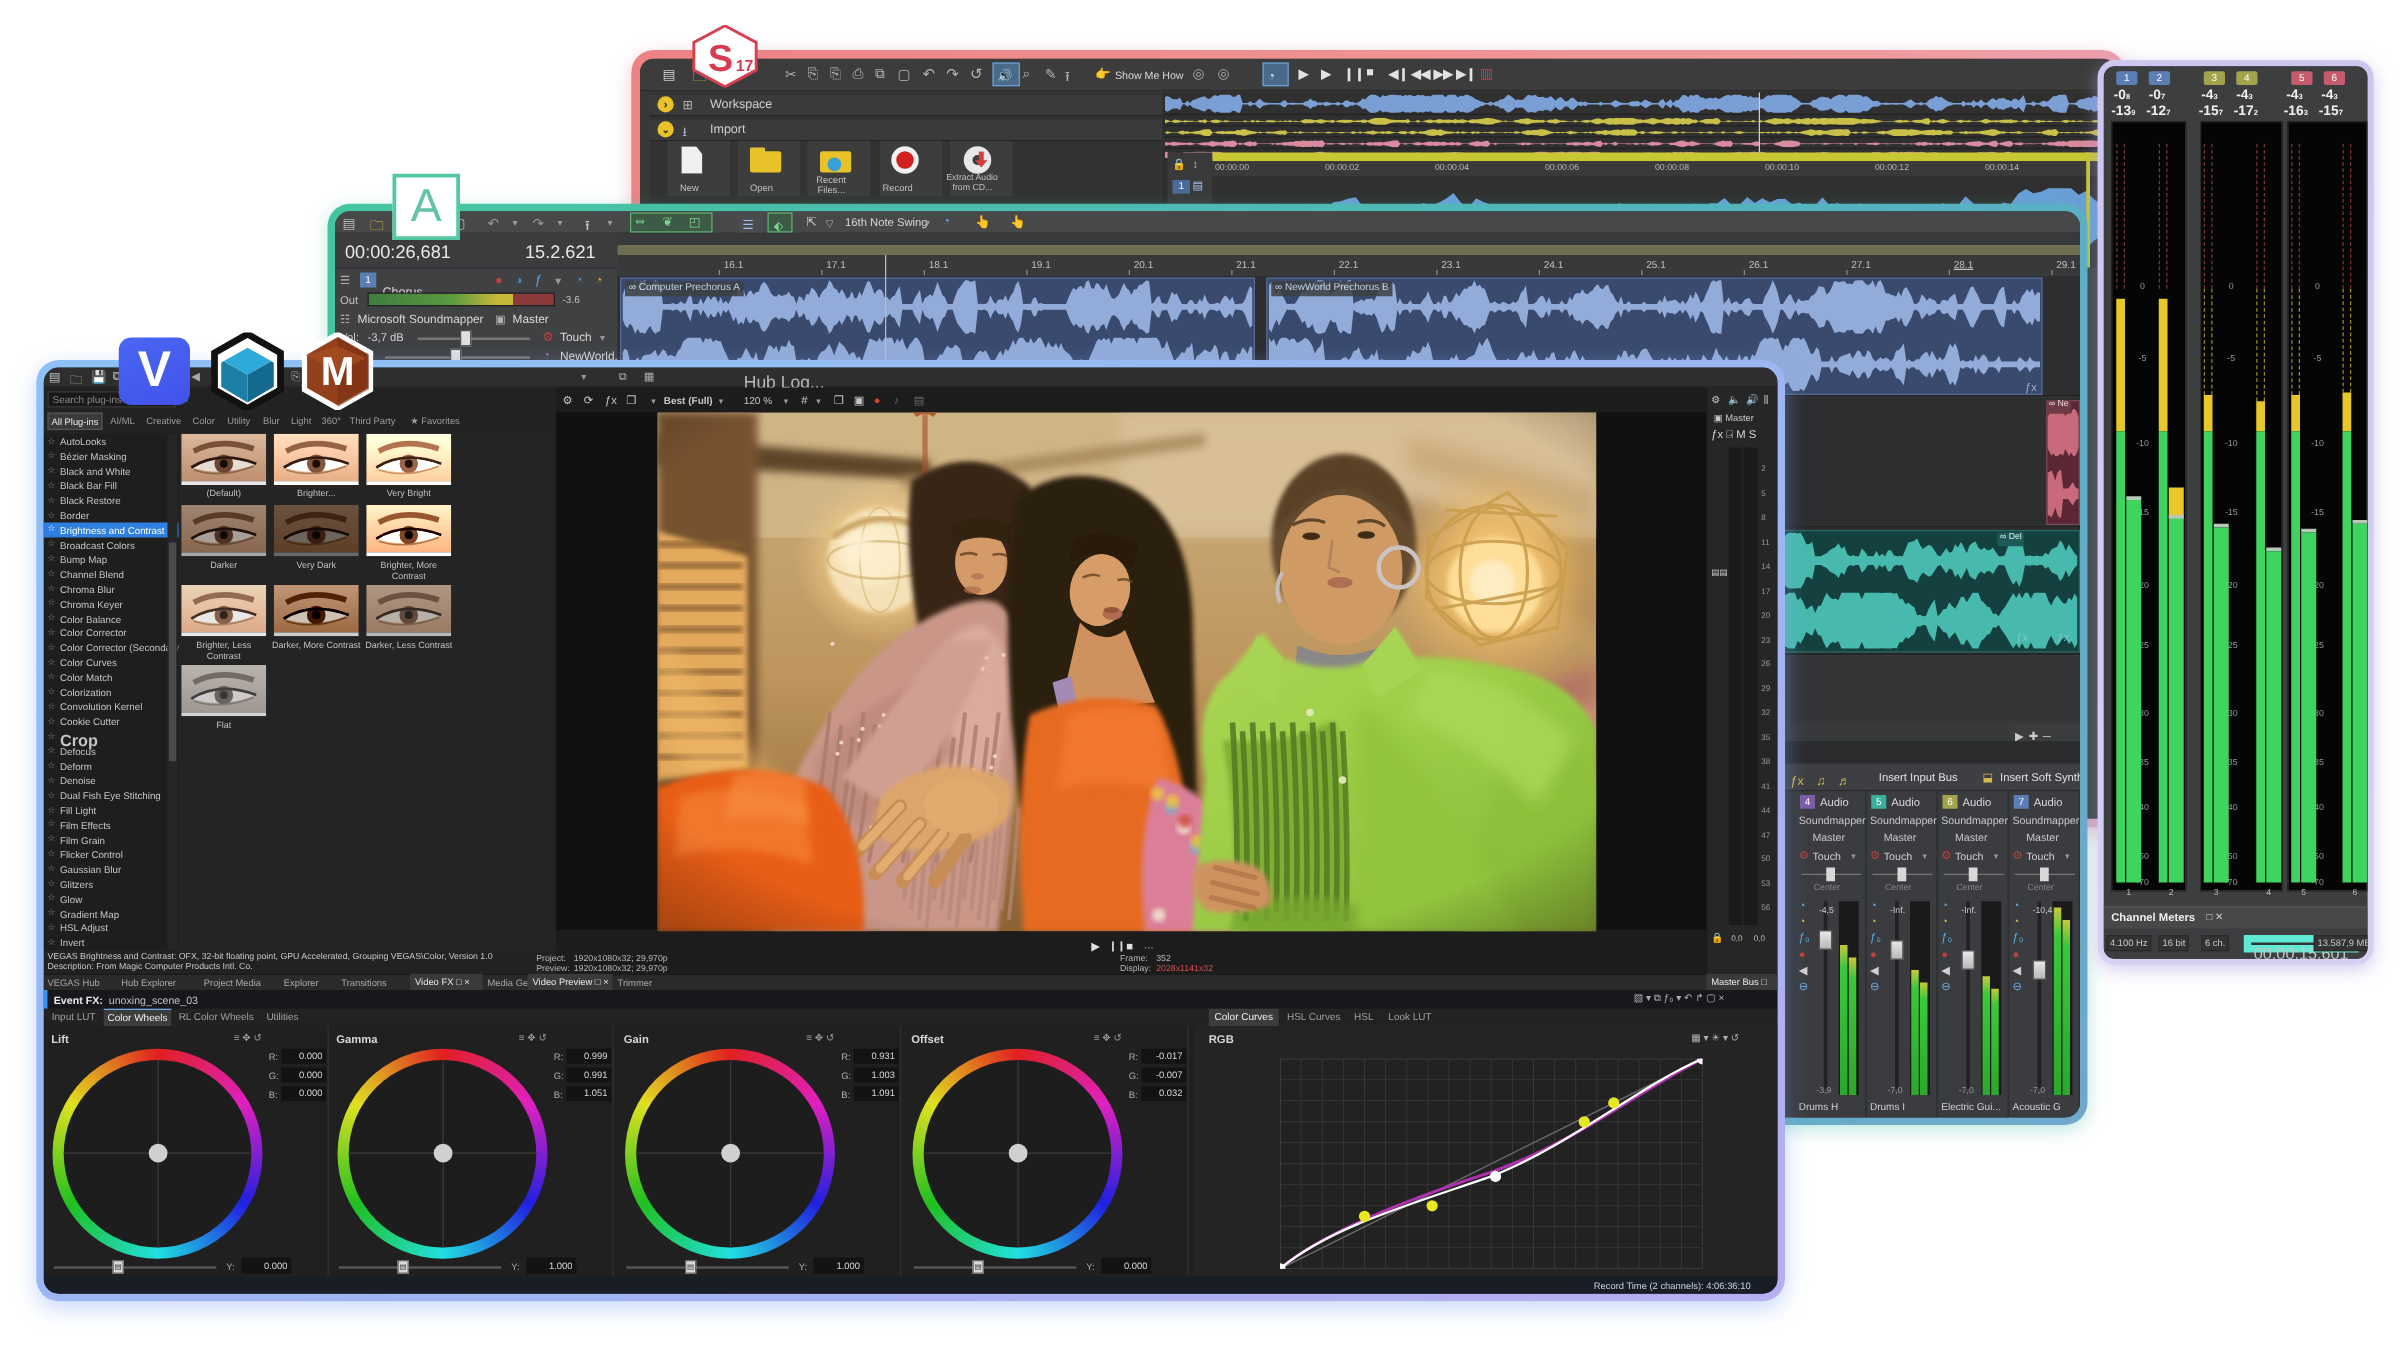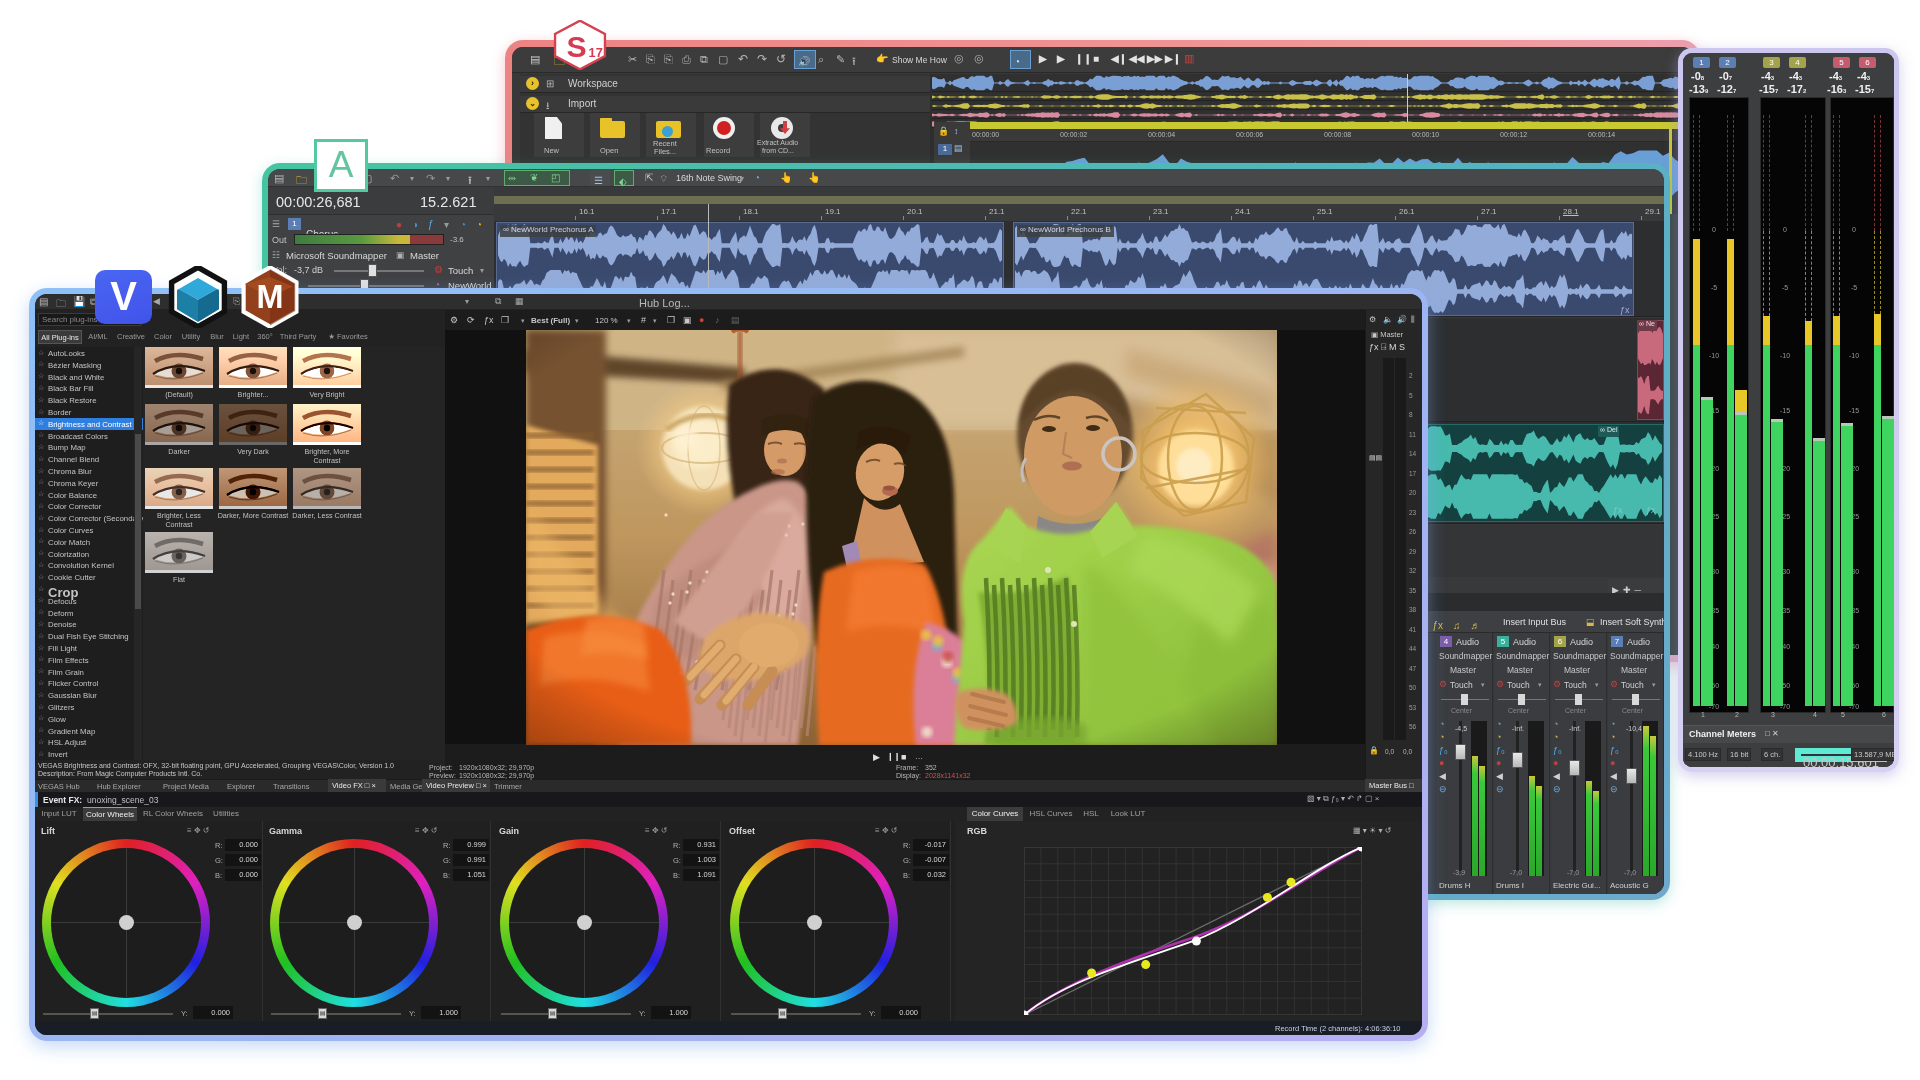--- a/index.html
+++ b/index.html
@@ -206,21 +206,21 @@
       <div style="position:absolute;left:1377px;top:38px;font-size:8px;color:#c0c0c0;font-weight:normal;white-space:nowrap;">29.1</div>
       <div style="position:absolute;left:1373px;top:47px;width:1px;height:4px;background:#8a8a8a;"></div>
       <div style="position:absolute;left:226px;top:52px;width:1170px;height:96px;background:#2c2e30;border-bottom:1px solid #222;"></div>
       <div style="position:absolute;left:228px;top:53px;width:508px;height:94px;background:#3a4a6e;border:1px solid #5a6a8e;"></div>
       <svg style="position:absolute;left:230px;top:54px;" width="504" height="45" viewBox="0 0 504 45">
         <polygon points="0.0,13.1 2.0,7.7 4.0,5.7 6.0,9.2 8.1,6.7 10.1,1.1 12.1,5.0 14.1,1.6 16.1,1.9 18.1,1.1 20.2,4.8 22.2,7.3 24.2,3.2 26.2,1.1 28.2,2.5 30.2,3.4 32.3,20.2 34.3,20.2 36.3,20.2 38.3,20.2 40.3,19.4 42.3,20.2 44.4,20.2 46.4,17.9 48.4,19.6 50.4,20.0 52.4,15.2 54.4,10.6 56.4,20.2 58.5,20.2 60.5,20.2 62.5,15.5 64.5,20.2 66.5,16.8 68.5,13.1 70.6,17.2 72.6,14.2 74.6,14.8 76.6,19.4 78.6,14.5 80.6,20.0 82.7,17.6 84.7,20.2 86.7,16.2 88.7,10.7 90.7,14.4 92.7,8.3 94.8,10.6 96.8,8.7 98.8,14.8 100.8,10.3 102.8,9.4 104.8,12.7 106.8,10.7 108.9,10.3 110.9,4.8 112.9,2.5 114.9,3.8 116.9,7.3 118.9,11.7 121.0,13.7 123.0,14.4 125.0,12.1 127.0,13.8 129.0,13.2 131.0,12.6 133.1,10.4 135.1,13.7 137.1,14.3 139.1,20.2 141.1,14.0 143.1,14.8 145.2,17.7 147.2,12.0 149.2,12.5 151.2,7.2 153.2,8.3 155.2,11.1 157.2,15.6 159.3,11.1 161.3,8.7 163.3,6.9 165.3,1.1 167.3,3.2 169.3,7.6 171.4,8.6 173.4,11.9 175.4,8.2 177.4,11.6 179.4,15.9 181.4,14.8 183.5,9.7 185.5,15.6 187.5,15.4 189.5,10.1 191.5,13.5 193.5,8.1 195.6,2.6 197.6,1.7 199.6,6.3 201.6,12.1 203.6,9.4 205.6,8.1 207.6,9.4 209.7,14.9 211.7,14.5 213.7,17.1 215.7,14.3 217.7,13.5 219.7,9.1 221.8,5.9 223.8,20.2 225.8,20.2 227.8,20.2 229.8,20.2 231.8,20.2 233.9,15.4 235.9,12.2 237.9,8.7 239.9,20.2 241.9,15.3 243.9,14.1 246.0,12.3 248.0,14.0 250.0,8.4 252.0,2.4 254.0,8.0 256.0,13.2 258.0,14.8 260.1,20.2 262.1,20.2 264.1,20.2 266.1,14.1 268.1,8.9 270.1,6.5 272.2,3.6 274.2,1.1 276.2,1.1 278.2,2.4 280.2,2.2 282.2,1.1 284.3,20.2 286.3,19.9 288.3,20.2 290.3,20.2 292.3,18.7 294.3,13.1 296.4,17.7 298.4,20.2 300.4,17.0 302.4,16.4 304.4,17.0 306.4,12.9 308.4,18.2 310.5,13.6 312.5,10.9 314.5,5.1 316.5,1.8 318.5,7.4 320.5,20.2 322.6,20.2 324.6,19.9 326.6,20.2 328.6,15.5 330.6,14.8 332.6,20.0 334.7,19.3 336.7,20.2 338.7,20.2 340.7,20.2 342.7,20.2 344.7,20.2 346.8,20.2 348.8,20.2 350.8,20.2 352.8,20.2 354.8,20.2 356.8,15.1 358.8,10.5 360.9,7.1 362.9,9.0 364.9,6.5 366.9,5.6 368.9,8.3 370.9,2.3 373.0,1.1 375.0,7.3 377.0,8.1 379.0,3.4 381.0,4.1 383.0,7.7 385.1,8.8 387.1,4.1 389.1,10.3 391.1,14.9 393.1,16.1 395.1,14.7 397.2,12.3 399.2,7.3 401.2,3.3 403.2,7.4 405.2,9.1 407.2,12.9 409.2,8.4 411.3,8.6 413.3,4.7 415.3,4.7 417.3,3.0 419.3,1.1 421.3,2.1 423.4,20.2 425.4,18.5 427.4,14.7 429.4,13.8 431.4,19.4 433.4,19.8 435.5,20.2 437.5,15.9 439.5,10.1 441.5,12.8 443.5,11.8 445.5,16.3 447.6,20.2 449.6,20.2 451.6,20.2 453.6,17.1 455.6,17.0 457.6,20.2 459.6,20.2 461.7,16.2 463.7,18.3 465.7,12.3 467.7,17.6 469.7,20.2 471.7,20.2 473.8,19.9 475.8,18.9 477.8,20.2 479.8,16.2 481.8,13.4 483.8,14.5 485.9,17.5 487.9,14.1 489.9,20.2 491.9,20.2 493.9,20.0 495.9,19.7 498.0,16.5 500.0,10.7 502.0,5.8 504.0,7.9 504.0,37.1 502.0,39.2 500.0,34.3 498.0,28.5 495.9,25.3 493.9,25.0 491.9,24.8 489.9,24.8 487.9,30.9 485.9,27.5 483.8,30.5 481.8,31.6 479.8,28.8 477.8,24.8 475.8,26.1 473.8,25.1 471.7,24.8 469.7,24.8 467.7,27.4 465.7,32.7 463.7,26.7 461.7,28.8 459.6,24.8 457.6,24.8 455.6,28.0 453.6,27.9 451.6,24.8 449.6,24.8 447.6,24.8 445.5,28.7 443.5,33.2 441.5,32.2 439.5,34.9 437.5,29.1 435.5,24.8 433.4,25.2 431.4,25.6 429.4,31.2 427.4,30.3 425.4,26.5 423.4,24.8 421.3,42.9 419.3,43.9 417.3,42.0 415.3,40.3 413.3,40.3 411.3,36.4 409.2,36.6 407.2,32.1 405.2,35.9 403.2,37.6 401.2,41.7 399.2,37.7 397.2,32.7 395.1,30.3 393.1,28.9 391.1,30.1 389.1,34.7 387.1,40.9 385.1,36.2 383.0,37.3 381.0,40.9 379.0,41.6 377.0,36.9 375.0,37.7 373.0,43.9 370.9,42.7 368.9,36.7 366.9,39.4 364.9,38.5 362.9,36.0 360.9,37.9 358.8,34.5 356.8,29.9 354.8,24.8 352.8,24.8 350.8,24.8 348.8,24.8 346.8,24.8 344.7,24.8 342.7,24.8 340.7,24.8 338.7,24.8 336.7,24.8 334.7,25.7 332.6,25.0 330.6,30.2 328.6,29.5 326.6,24.8 324.6,25.1 322.6,24.8 320.5,24.8 318.5,37.6 316.5,43.2 314.5,39.9 312.5,34.1 310.5,31.4 308.4,26.8 306.4,32.1 304.4,28.0 302.4,28.6 300.4,28.0 298.4,24.8 296.4,27.3 294.3,31.9 292.3,26.3 290.3,24.8 288.3,24.8 286.3,25.1 284.3,24.8 282.2,43.9 280.2,42.8 278.2,42.6 276.2,43.9 274.2,43.9 272.2,41.4 270.1,38.5 268.1,36.1 266.1,30.9 264.1,24.8 262.1,24.8 260.1,24.8 258.0,30.2 256.0,31.8 254.0,37.0 252.0,42.6 250.0,36.6 248.0,31.0 246.0,32.7 243.9,30.9 241.9,29.7 239.9,24.8 237.9,36.3 235.9,32.8 233.9,29.6 231.8,24.8 229.8,24.8 227.8,24.8 225.8,24.8 223.8,24.8 221.8,39.1 219.7,35.9 217.7,31.5 215.7,30.7 213.7,27.9 211.7,30.5 209.7,30.1 207.6,35.6 205.6,36.9 203.6,35.6 201.6,32.9 199.6,38.7 197.6,43.3 195.6,42.4 193.5,36.9 191.5,31.5 189.5,34.9 187.5,29.6 185.5,29.4 183.5,35.3 181.4,30.2 179.4,29.1 177.4,33.4 175.4,36.8 173.4,33.1 171.4,36.4 169.3,37.4 167.3,41.8 165.3,43.9 163.3,38.1 161.3,36.3 159.3,33.9 157.2,29.4 155.2,33.9 153.2,36.7 151.2,37.8 149.2,32.5 147.2,33.0 145.2,27.3 143.1,30.2 141.1,31.0 139.1,24.8 137.1,30.7 135.1,31.3 133.1,34.6 131.0,32.4 129.0,31.8 127.0,31.2 125.0,32.9 123.0,30.6 121.0,31.3 118.9,33.3 116.9,37.7 114.9,41.2 112.9,42.5 110.9,40.2 108.9,34.7 106.8,34.3 104.8,32.3 102.8,35.6 100.8,34.7 98.8,30.2 96.8,36.3 94.8,34.4 92.7,36.7 90.7,30.6 88.7,34.3 86.7,28.8 84.7,24.8 82.7,27.4 80.6,25.0 78.6,30.5 76.6,25.6 74.6,30.2 72.6,30.8 70.6,27.8 68.5,31.9 66.5,28.2 64.5,24.8 62.5,29.5 60.5,24.8 58.5,24.8 56.4,24.8 54.4,34.4 52.4,29.8 50.4,25.0 48.4,25.4 46.4,27.1 44.4,24.8 42.3,24.8 40.3,25.6 38.3,24.8 36.3,24.8 34.3,24.8 32.3,24.8 30.2,41.6 28.2,42.5 26.2,43.9 24.2,41.8 22.2,37.7 20.2,40.2 18.1,43.9 16.1,43.1 14.1,43.4 12.1,40.0 10.1,43.9 8.1,38.3 6.0,35.8 4.0,39.3 2.0,37.3 0.0,31.9" fill="#93abd8" opacity="1"></polygon>
       </svg>
       <svg style="position:absolute;left:230px;top:100px;" width="504" height="45" viewBox="0 0 504 45">
         <polygon points="0.0,12.6 2.0,9.9 4.0,11.4 6.0,20.2 8.1,19.9 10.1,19.6 12.1,16.7 14.1,20.1 16.1,16.2 18.1,14.8 20.2,14.8 22.2,14.4 24.2,12.9 26.2,10.7 28.2,15.9 30.2,13.5 32.3,10.4 34.3,11.7 36.3,15.9 38.3,14.8 40.3,15.6 42.3,16.4 44.4,11.5 46.4,9.7 48.4,4.1 50.4,2.5 52.4,1.1 54.4,1.1 56.4,1.1 58.5,1.1 60.5,1.1 62.5,1.1 64.5,5.3 66.5,1.1 68.5,2.6 70.6,1.1 72.6,4.7 74.6,2.7 76.6,3.8 78.6,4.0 80.6,9.3 82.7,13.7 84.7,18.1 86.7,20.2 88.7,20.2 90.7,20.2 92.7,17.2 94.8,17.6 96.8,13.5 98.8,9.1 100.8,12.6 102.8,16.7 104.8,18.1 106.8,12.2 108.9,20.2 110.9,20.2 112.9,18.4 114.9,13.1 116.9,7.3 118.9,7.6 121.0,10.4 123.0,7.6 125.0,13.1 127.0,7.4 129.0,8.1 131.0,8.3 133.1,2.5 135.1,7.1 137.1,7.7 139.1,20.2 141.1,19.2 143.1,18.5 145.2,18.7 147.2,20.2 149.2,17.0 151.2,20.2 153.2,19.5 155.2,19.9 157.2,14.8 159.3,12.3 161.3,11.6 163.3,9.2 165.3,6.0 167.3,9.7 169.3,15.2 171.4,9.1 173.4,4.3 175.4,6.3 177.4,8.1 179.4,11.4 181.4,15.1 183.5,12.7 185.5,12.9 187.5,18.0 189.5,15.7 191.5,20.2 193.5,14.0 195.6,7.9 197.6,1.9 199.6,2.3 201.6,3.6 203.6,4.3 205.6,1.1 207.6,4.5 209.7,1.1 211.7,1.1 213.7,1.1 215.7,1.1 217.7,6.4 219.7,1.8 221.8,4.8 223.8,1.1 225.8,7.1 227.8,10.7 229.8,6.6 231.8,4.2 233.9,1.1 235.9,1.1 237.9,4.3 239.9,8.5 241.9,20.2 243.9,19.8 246.0,20.2 248.0,20.0 250.0,20.2 252.0,18.0 254.0,14.4 256.0,14.8 258.0,10.3 260.1,7.3 262.1,9.5 264.1,9.4 266.1,6.5 268.1,8.0 270.1,10.1 272.2,20.2 274.2,20.2 276.2,19.0 278.2,20.2 280.2,20.2 282.2,15.9 284.3,12.9 286.3,11.4 288.3,13.0 290.3,11.2 292.3,14.4 294.3,18.7 296.4,20.1 298.4,18.3 300.4,14.4 302.4,11.5 304.4,15.6 306.4,9.7 308.4,11.9 310.5,7.7 312.5,2.9 314.5,7.0 316.5,1.9 318.5,1.1 320.5,1.1 322.6,4.4 324.6,5.4 326.6,1.2 328.6,5.5 330.6,4.2 332.6,1.1 334.7,1.1 336.7,5.4 338.7,9.6 340.7,4.2 342.7,8.0 344.7,8.5 346.8,5.3 348.8,10.0 350.8,5.2 352.8,10.2 354.8,12.4 356.8,13.8 358.8,15.9 360.9,20.0 362.9,20.2 364.9,20.2 366.9,18.2 368.9,20.2 370.9,20.2 373.0,18.8 375.0,14.2 377.0,9.7 379.0,4.3 381.0,1.9 383.0,3.3 385.1,1.1 387.1,3.2 389.1,1.1 391.1,6.0 393.1,1.1 395.1,1.1 397.2,1.1 399.2,1.1 401.2,2.7 403.2,1.1 405.2,1.1 407.2,1.8 409.2,1.1 411.3,5.9 413.3,1.1 415.3,1.1 417.3,1.4 419.3,1.1 421.3,1.4 423.4,1.1 425.4,1.1 427.4,1.1 429.4,3.7 431.4,9.8 433.4,9.0 435.5,3.4 437.5,9.3 439.5,14.6 441.5,20.2 443.5,17.3 445.5,15.3 447.6,12.5 449.6,13.5 451.6,8.9 453.6,9.0 455.6,4.7 457.6,20.2 459.6,15.6 461.7,14.6 463.7,12.6 465.7,10.6 467.7,11.5 469.7,13.0 471.7,11.0 473.8,6.5 475.8,9.6 477.8,20.2 479.8,14.1 481.8,11.9 483.8,12.8 485.9,20.2 487.9,20.2 489.9,19.3 491.9,13.7 493.9,14.4 495.9,8.9 498.0,10.6 500.0,14.1 502.0,7.9 504.0,9.1 504.0,35.9 502.0,37.1 500.0,30.9 498.0,34.4 495.9,36.1 493.9,30.6 491.9,31.3 489.9,25.7 487.9,24.8 485.9,24.8 483.8,32.2 481.8,33.1 479.8,30.9 477.8,24.8 475.8,35.4 473.8,38.5 471.7,34.0 469.7,32.0 467.7,33.5 465.7,34.4 463.7,32.4 461.7,30.4 459.6,29.4 457.6,24.8 455.6,40.3 453.6,36.0 451.6,36.1 449.6,31.5 447.6,32.5 445.5,29.7 443.5,27.7 441.5,24.8 439.5,30.4 437.5,35.7 435.5,41.6 433.4,36.0 431.4,35.2 429.4,41.3 427.4,43.9 425.4,43.9 423.4,43.9 421.3,43.6 419.3,43.9 417.3,43.6 415.3,43.9 413.3,43.9 411.3,39.1 409.2,43.9 407.2,43.2 405.2,43.9 403.2,43.9 401.2,42.3 399.2,43.9 397.2,43.9 395.1,43.9 393.1,43.9 391.1,39.0 389.1,43.9 387.1,41.8 385.1,43.9 383.0,41.7 381.0,43.1 379.0,40.7 377.0,35.3 375.0,30.8 373.0,26.2 370.9,24.8 368.9,24.8 366.9,26.8 364.9,24.8 362.9,24.8 360.9,25.0 358.8,29.1 356.8,31.2 354.8,32.6 352.8,34.8 350.8,39.8 348.8,35.0 346.8,39.7 344.7,36.5 342.7,37.0 340.7,40.8 338.7,35.4 336.7,39.6 334.7,43.9 332.6,43.9 330.6,40.8 328.6,39.5 326.6,43.8 324.6,39.6 322.6,40.6 320.5,43.9 318.5,43.9 316.5,43.1 314.5,38.0 312.5,42.1 310.5,37.3 308.4,33.1 306.4,35.3 304.4,29.4 302.4,33.5 300.4,30.6 298.4,26.7 296.4,24.9 294.3,26.3 292.3,30.6 290.3,33.8 288.3,32.0 286.3,33.6 284.3,32.1 282.2,29.1 280.2,24.8 278.2,24.8 276.2,26.0 274.2,24.8 272.2,24.8 270.1,34.9 268.1,37.0 266.1,38.5 264.1,35.6 262.1,35.5 260.1,37.7 258.0,34.7 256.0,30.2 254.0,30.6 252.0,27.0 250.0,24.8 248.0,25.0 246.0,24.8 243.9,25.2 241.9,24.8 239.9,36.5 237.9,40.7 235.9,43.9 233.9,43.9 231.8,40.8 229.8,38.4 227.8,34.3 225.8,37.9 223.8,43.9 221.8,40.2 219.7,43.2 217.7,38.6 215.7,43.9 213.7,43.9 211.7,43.9 209.7,43.9 207.6,40.5 205.6,43.9 203.6,40.7 201.6,41.4 199.6,42.7 197.6,43.1 195.6,37.1 193.5,31.0 191.5,24.8 189.5,29.3 187.5,27.0 185.5,32.1 183.5,32.3 181.4,29.9 179.4,33.6 177.4,36.9 175.4,38.7 173.4,40.7 171.4,35.9 169.3,29.8 167.3,35.3 165.3,39.0 163.3,35.8 161.3,33.4 159.3,32.7 157.2,30.2 155.2,25.1 153.2,25.5 151.2,24.8 149.2,28.0 147.2,24.8 145.2,26.3 143.1,26.5 141.1,25.8 139.1,24.8 137.1,37.3 135.1,37.9 133.1,42.5 131.0,36.7 129.0,36.9 127.0,37.6 125.0,31.9 123.0,37.4 121.0,34.6 118.9,37.4 116.9,37.7 114.9,31.9 112.9,26.6 110.9,24.8 108.9,24.8 106.8,32.8 104.8,26.9 102.8,28.3 100.8,32.4 98.8,35.9 96.8,31.5 94.8,27.4 92.7,27.8 90.7,24.8 88.7,24.8 86.7,24.8 84.7,26.9 82.7,31.3 80.6,35.7 78.6,41.0 76.6,41.2 74.6,42.3 72.6,40.3 70.6,43.9 68.5,42.4 66.5,43.9 64.5,39.7 62.5,43.9 60.5,43.9 58.5,43.9 56.4,43.9 54.4,43.9 52.4,43.9 50.4,42.5 48.4,40.9 46.4,35.3 44.4,33.5 42.3,28.6 40.3,29.4 38.3,30.2 36.3,29.1 34.3,33.3 32.3,34.6 30.2,31.5 28.2,29.1 26.2,34.3 24.2,32.1 22.2,30.6 20.2,30.2 18.1,30.2 16.1,28.8 14.1,24.9 12.1,28.3 10.1,25.4 8.1,25.1 6.0,24.8 4.0,33.6 2.0,35.1 0.0,32.4" fill="#93abd8" opacity="1"></polygon>
       </svg>
-      <div style="position:absolute;left:232px;top:56px;height:12px;background:#3d3f41;opacity:.85;padding:0 3px;font-size:8px;color:#d8e4f8;">∞ NewWorld Prechorus A</div>
+      <div style="position:absolute;left:232px;top:56px;height:12px;background:#3d3f41;opacity:.85;padding:0 3px;font-size:8px;color:#d8e4f8;">∞ Computer Prechorus A</div>
       <div style="position:absolute;left:745px;top:53px;width:621px;height:94px;background:#3a4a6e;border:1px solid #5a6a8e;"></div>
       <svg style="position:absolute;left:747px;top:54px;" width="617" height="45" viewBox="0 0 617 45">
         <polygon points="0.0,5.3 2.1,2.3 4.1,7.6 6.2,12.4 8.2,7.5 10.3,12.3 12.3,15.8 14.4,20.2 16.5,20.2 18.5,20.0 20.6,20.2 22.6,17.4 24.7,13.8 26.7,9.7 28.8,11.4 30.9,5.7 32.9,6.1 35.0,8.8 37.0,2.7 39.1,1.1 41.1,1.1 43.2,1.4 45.2,2.4 47.3,7.4 49.4,12.5 51.4,10.0 53.5,10.2 55.5,4.0 57.6,1.1 59.6,3.7 61.7,2.5 63.8,1.1 65.8,1.1 67.9,20.2 69.9,18.4 72.0,17.9 74.0,16.3 76.1,17.7 78.2,15.9 80.2,16.2 82.3,15.5 84.3,17.7 86.4,13.3 88.4,7.2 90.5,1.9 92.5,3.7 94.6,9.5 96.7,4.9 98.7,2.6 100.8,4.7 102.8,20.2 104.9,15.4 106.9,19.7 109.0,20.2 111.1,20.2 113.1,17.2 115.2,20.2 117.2,20.2 119.3,20.2 121.3,20.2 123.4,16.8 125.5,14.5 127.5,9.8 129.6,16.0 131.6,20.2 133.7,20.2 135.7,18.0 137.8,20.2 139.9,14.0 141.9,13.3 144.0,19.0 146.0,18.6 148.1,15.0 150.1,11.2 152.2,14.4 154.2,11.0 156.3,7.8 158.4,8.1 160.4,6.0 162.5,5.8 164.5,1.1 166.6,6.1 168.6,4.7 170.7,7.4 172.8,7.9 174.8,13.5 176.9,19.5 178.9,19.2 181.0,17.9 183.0,19.7 185.1,20.2 187.2,18.4 189.2,18.9 191.3,20.2 193.3,20.2 195.4,18.2 197.4,19.4 199.5,17.3 201.6,11.4 203.6,9.4 205.7,5.4 207.7,20.2 209.8,20.2 211.8,20.2 213.9,18.5 215.9,15.5 218.0,13.5 220.1,14.4 222.1,19.3 224.2,14.3 226.2,20.2 228.3,20.2 230.3,20.2 232.4,20.2 234.5,17.4 236.5,20.2 238.6,20.2 240.6,14.5 242.7,17.1 244.7,12.5 246.8,11.3 248.9,11.8 250.9,8.3 253.0,11.6 255.0,12.3 257.1,10.4 259.1,9.1 261.2,6.0 263.3,4.3 265.3,7.6 267.4,8.3 269.4,5.4 271.5,4.9 273.5,10.6 275.6,12.9 277.6,17.4 279.7,19.4 281.8,13.9 283.8,20.2 285.9,20.2 287.9,17.8 290.0,20.2 292.0,20.2 294.1,20.2 296.2,20.2 298.2,20.2 300.3,18.3 302.3,20.2 304.4,20.2 306.4,20.2 308.5,20.2 310.6,20.2 312.6,16.5 314.7,19.0 316.7,13.2 318.8,18.3 320.8,17.5 322.9,17.4 325.0,16.5 327.0,18.0 329.1,20.2 331.1,17.1 333.2,20.2 335.2,17.6 337.3,12.4 339.4,16.4 341.4,10.1 343.5,13.5 345.5,19.3 347.6,17.7 349.6,12.5 351.7,8.2 353.7,2.7 355.8,1.1 357.9,2.3 359.9,1.1 362.0,1.1 364.0,20.2 366.1,17.7 368.1,14.7 370.2,20.2 372.3,18.5 374.3,18.0 376.4,20.2 378.4,20.2 380.5,16.9 382.5,15.7 384.6,15.3 386.7,19.6 388.7,20.2 390.8,20.2 392.8,20.2 394.9,20.1 396.9,14.2 399.0,10.8 401.1,6.6 403.1,1.1 405.2,5.3 407.2,10.9 409.3,20.2 411.3,20.2 413.4,17.0 415.4,13.5 417.5,12.2 419.6,16.9 421.6,20.2 423.7,15.5 425.7,17.5 427.8,17.8 429.8,17.2 431.9,17.2 434.0,13.8 436.0,12.9 438.1,10.1 440.1,5.8 442.2,6.3 444.2,6.7 446.3,12.5 448.4,10.7 450.4,6.7 452.5,1.8 454.5,2.1 456.6,2.8 458.6,2.1 460.7,1.9 462.8,4.1 464.8,3.7 466.9,4.4 468.9,1.5 471.0,1.1 473.0,1.2 475.1,1.1 477.1,3.6 479.2,5.2 481.3,4.0 483.3,1.1 485.4,7.0 487.4,2.1 489.5,1.1 491.5,5.4 493.6,11.6 495.7,11.5 497.7,12.7 499.8,13.1 501.8,14.3 503.9,10.0 505.9,14.0 508.0,8.1 510.1,6.6 512.1,10.0 514.2,14.1 516.2,20.0 518.3,20.2 520.3,18.3 522.4,12.4 524.5,14.6 526.5,17.5 528.6,15.0 530.6,16.6 532.7,17.0 534.7,20.2 536.8,20.2 538.8,17.0 540.9,16.9 543.0,17.8 545.0,15.0 547.1,13.2 549.1,11.7 551.2,20.2 553.2,20.2 555.3,20.2 557.4,16.1 559.4,11.4 561.5,6.7 563.5,5.9 565.6,10.2 567.6,13.7 569.7,19.1 571.8,20.1 573.8,20.2 575.9,20.2 577.9,20.2 580.0,20.2 582.0,15.4 584.1,10.2 586.1,7.1 588.2,6.3 590.3,20.2 592.3,20.2 594.4,20.2 596.4,16.7 598.5,20.2 600.5,19.3 602.6,14.0 604.7,11.4 606.7,8.4 608.8,10.9 610.8,7.7 612.9,13.6 614.9,10.7 617.0,11.1 617.0,33.9 614.9,34.3 612.9,31.4 610.8,37.3 608.8,34.1 606.7,36.6 604.7,33.6 602.6,31.0 600.5,25.7 598.5,24.8 596.4,28.3 594.4,24.8 592.3,24.8 590.3,24.8 588.2,38.7 586.1,37.9 584.1,34.8 582.0,29.6 580.0,24.8 577.9,24.8 575.9,24.8 573.8,24.8 571.8,24.9 569.7,25.9 567.6,31.3 565.6,34.8 563.5,39.1 561.5,38.3 559.4,33.6 557.4,28.9 555.3,24.8 553.2,24.8 551.2,24.8 549.1,33.3 547.1,31.8 545.0,30.0 543.0,27.2 540.9,28.1 538.8,28.0 536.8,24.8 534.7,24.8 532.7,28.0 530.6,28.4 528.6,30.0 526.5,27.5 524.5,30.4 522.4,32.6 520.3,26.7 518.3,24.8 516.2,25.0 514.2,30.9 512.1,35.0 510.1,38.4 508.0,36.9 505.9,31.0 503.9,35.0 501.8,30.7 499.8,31.9 497.7,32.3 495.7,33.5 493.6,33.4 491.5,39.6 489.5,43.9 487.4,42.9 485.4,38.0 483.3,43.9 481.3,41.0 479.2,39.8 477.1,41.4 475.1,43.9 473.0,43.8 471.0,43.9 468.9,43.5 466.9,40.6 464.8,41.3 462.8,40.9 460.7,43.1 458.6,42.9 456.6,42.2 454.5,42.9 452.5,43.2 450.4,38.3 448.4,34.3 446.3,32.5 444.2,38.3 442.2,38.7 440.1,39.2 438.1,34.9 436.0,32.1 434.0,31.2 431.9,27.8 429.8,27.8 427.8,27.2 425.7,27.5 423.7,29.5 421.6,24.8 419.6,28.1 417.5,32.8 415.4,31.5 413.4,28.0 411.3,24.8 409.3,24.8 407.2,34.1 405.2,39.7 403.1,43.9 401.1,38.4 399.0,34.2 396.9,30.8 394.9,24.9 392.8,24.8 390.8,24.8 388.7,24.8 386.7,25.4 384.6,29.7 382.5,29.3 380.5,28.1 378.4,24.8 376.4,24.8 374.3,27.0 372.3,26.5 370.2,24.8 368.1,30.3 366.1,27.3 364.0,24.8 362.0,43.9 359.9,43.9 357.9,42.7 355.8,43.9 353.7,42.3 351.7,36.8 349.6,32.5 347.6,27.3 345.5,25.7 343.5,31.5 341.4,34.9 339.4,28.6 337.3,32.6 335.2,27.4 333.2,24.8 331.1,27.9 329.1,24.8 327.0,27.0 325.0,28.5 322.9,27.6 320.8,27.5 318.8,26.7 316.7,31.8 314.7,26.0 312.6,28.5 310.6,24.8 308.5,24.8 306.4,24.8 304.4,24.8 302.3,24.8 300.3,26.7 298.2,24.8 296.2,24.8 294.1,24.8 292.0,24.8 290.0,24.8 287.9,27.2 285.9,24.8 283.8,24.8 281.8,31.1 279.7,25.6 277.6,27.6 275.6,32.1 273.5,34.4 271.5,40.1 269.4,39.6 267.4,36.7 265.3,37.4 263.3,40.7 261.2,39.0 259.1,35.9 257.1,34.6 255.0,32.7 253.0,33.4 250.9,36.7 248.9,33.2 246.8,33.7 244.7,32.5 242.7,27.9 240.6,30.5 238.6,24.8 236.5,24.8 234.5,27.6 232.4,24.8 230.3,24.8 228.3,24.8 226.2,24.8 224.2,30.7 222.1,25.7 220.1,30.6 218.0,31.5 215.9,29.5 213.9,26.5 211.8,24.8 209.8,24.8 207.7,24.8 205.7,39.6 203.6,35.6 201.6,33.6 199.5,27.7 197.4,25.6 195.4,26.8 193.3,24.8 191.3,24.8 189.2,26.1 187.2,26.6 185.1,24.8 183.0,25.3 181.0,27.1 178.9,25.8 176.9,25.5 174.8,31.5 172.8,37.1 170.7,37.6 168.6,40.3 166.6,38.9 164.5,43.9 162.5,39.2 160.4,39.0 158.4,36.9 156.3,37.2 154.2,34.0 152.2,30.6 150.1,33.8 148.1,30.0 146.0,26.4 144.0,26.0 141.9,31.7 139.9,31.0 137.8,24.8 135.7,27.0 133.7,24.8 131.6,24.8 129.6,29.0 127.5,35.2 125.5,30.5 123.4,28.2 121.3,24.8 119.3,24.8 117.2,24.8 115.2,24.8 113.1,27.8 111.1,24.8 109.0,24.8 106.9,25.3 104.9,29.6 102.8,24.8 100.8,40.3 98.7,42.4 96.7,40.1 94.6,35.5 92.5,41.3 90.5,43.1 88.4,37.8 86.4,31.7 84.3,27.3 82.3,29.5 80.2,28.8 78.2,29.1 76.1,27.3 74.0,28.7 72.0,27.1 69.9,26.6 67.9,24.8 65.8,43.9 63.8,43.9 61.7,42.5 59.6,41.3 57.6,43.9 55.5,41.0 53.5,34.8 51.4,35.0 49.4,32.5 47.3,37.6 45.2,42.6 43.2,43.6 41.1,43.9 39.1,43.9 37.0,42.3 35.0,36.2 32.9,38.9 30.9,39.3 28.8,33.6 26.7,35.3 24.7,31.2 22.6,27.6 20.6,24.8 18.5,25.0 16.5,24.8 14.4,24.8 12.3,29.2 10.3,32.7 8.2,37.5 6.2,32.6 4.1,37.4 2.1,42.7 0.0,39.7" fill="#93abd8" opacity="1"></polygon>
       </svg>
       <svg style="position:absolute;left:747px;top:100px;" width="617" height="45" viewBox="0 0 617 45">
         <polygon points="0.0,1.1 2.1,4.6 4.1,1.9 6.2,8.0 8.2,3.0 10.3,1.1 12.3,1.1 14.4,1.1 16.5,3.4 18.5,1.7 20.6,2.2 22.6,5.2 24.7,4.4 26.7,3.1 28.8,1.1 30.9,2.2 32.9,4.1 35.0,7.9 37.0,13.7 39.1,9.8 41.1,8.1 43.2,1.9 45.2,20.2 47.3,20.2 49.4,20.2 51.4,20.2 53.5,20.2 55.5,20.2 57.6,18.7 59.6,17.1 61.7,16.6 63.8,19.0 65.8,16.6 67.9,11.7 69.9,11.4 72.0,8.5 74.0,14.4 76.1,18.2 78.2,18.8 80.2,17.8 82.3,13.9 84.3,16.3 86.4,10.5 88.4,20.2 90.5,17.9 92.5,20.2 94.6,20.2 96.7,20.2 98.7,20.2 100.8,20.2 102.8,20.2 104.9,20.2 106.9,20.2 109.0,20.2 111.1,15.4 113.1,16.7 115.2,11.1 117.2,12.4 119.3,13.9 121.3,12.5 123.4,7.5 125.5,9.3 127.5,4.1 129.6,10.2 131.6,20.2 133.7,20.2 135.7,20.2 137.8,20.2 139.9,20.2 141.9,20.2 144.0,20.2 146.0,16.5 148.1,18.1 150.1,14.1 152.2,19.2 154.2,20.2 156.3,20.2 158.4,18.1 160.4,16.6 162.5,15.7 164.5,14.7 166.6,9.3 168.6,4.3 170.7,8.0 172.8,3.9 174.8,1.1 176.9,5.6 178.9,11.5 181.0,16.2 183.0,20.2 185.1,18.9 187.2,20.2 189.2,20.2 191.3,17.7 193.3,20.2 195.4,20.2 197.4,20.2 199.5,17.2 201.6,13.0 203.6,12.8 205.7,17.6 207.7,15.4 209.8,15.8 211.8,10.8 213.9,16.4 215.9,19.3 218.0,20.2 220.1,20.2 222.1,16.4 224.2,17.8 226.2,13.4 228.3,12.8 230.3,20.2 232.4,20.2 234.5,20.1 236.5,19.2 238.6,16.0 240.6,18.8 242.7,13.4 244.7,10.9 246.8,15.3 248.9,20.2 250.9,15.4 253.0,18.7 255.0,20.2 257.1,20.2 259.1,20.2 261.2,20.2 263.3,20.2 265.3,20.2 267.4,20.2 269.4,20.2 271.5,20.2 273.5,20.2 275.6,19.6 277.6,20.2 279.7,14.1 281.8,17.5 283.8,11.6 285.9,11.7 287.9,17.0 290.0,14.5 292.0,14.3 294.1,18.3 296.2,15.0 298.2,10.9 300.3,9.9 302.3,9.8 304.4,13.6 306.4,17.4 308.5,20.2 310.6,18.9 312.6,19.9 314.7,17.3 316.7,20.2 318.8,18.7 320.8,16.2 322.9,20.0 325.0,17.2 327.0,20.2 329.1,20.2 331.1,17.6 333.2,20.2 335.2,14.3 337.3,19.0 339.4,20.2 341.4,20.2 343.5,20.2 345.5,20.2 347.6,14.5 349.6,17.3 351.7,20.1 353.7,20.2 355.8,15.0 357.9,9.0 359.9,14.4 362.0,16.3 364.0,20.2 366.1,15.6 368.1,18.9 370.2,20.2 372.3,20.2 374.3,20.2 376.4,14.2 378.4,19.7 380.5,16.3 382.5,15.7 384.6,20.2 386.7,14.3 388.7,16.1 390.8,11.1 392.8,5.4 394.9,3.0 396.9,1.1 399.0,2.2 401.1,1.1 403.1,1.1 405.2,2.6 407.2,1.1 409.3,6.9 411.3,11.8 413.4,6.5 415.4,8.4 417.5,3.6 419.6,1.1 421.6,1.5 423.7,1.1 425.7,3.0 427.8,1.1 429.8,4.3 431.9,9.5 434.0,14.6 436.0,13.1 438.1,8.7 440.1,10.7 442.2,20.2 444.2,20.2 446.3,20.2 448.4,20.2 450.4,15.6 452.5,20.2 454.5,20.2 456.6,16.7 458.6,15.8 460.7,15.0 462.8,14.4 464.8,13.2 466.9,17.8 468.9,14.9 471.0,11.3 473.0,12.0 475.1,16.1 477.1,16.2 479.2,10.9 481.3,13.0 483.3,18.0 485.4,20.2 487.4,18.5 489.5,16.8 491.5,18.4 493.6,17.0 495.7,17.9 497.7,20.2 499.8,17.7 501.8,11.5 503.9,11.1 505.9,9.0 508.0,5.6 510.1,20.2 512.1,18.4 514.2,20.2 516.2,20.2 518.3,18.2 520.3,18.5 522.4,15.4 524.5,13.4 526.5,12.2 528.6,16.7 530.6,11.4 532.7,15.6 534.7,19.4 536.8,16.4 538.8,19.0 540.9,16.9 543.0,11.2 545.0,5.8 547.1,8.9 549.1,5.3 551.2,10.8 553.2,20.2 555.3,18.9 557.4,20.2 559.4,20.2 561.5,18.9 563.5,20.2 565.6,14.9 567.6,19.6 569.7,16.4 571.8,14.4 573.8,16.2 575.9,20.2 577.9,20.2 580.0,20.2 582.0,19.0 584.1,15.6 586.1,20.2 588.2,20.2 590.3,20.2 592.3,20.2 594.4,20.2 596.4,20.2 598.5,20.2 600.5,16.8 602.6,18.0 604.7,20.2 606.7,20.2 608.8,16.3 610.8,19.1 612.9,20.2 614.9,20.2 617.0,20.2 617.0,24.8 614.9,24.8 612.9,24.8 610.8,25.9 608.8,28.7 606.7,24.8 604.7,24.8 602.6,27.0 600.5,28.2 598.5,24.8 596.4,24.8 594.4,24.8 592.3,24.8 590.3,24.8 588.2,24.8 586.1,24.8 584.1,29.4 582.0,26.0 580.0,24.8 577.9,24.8 575.9,24.8 573.8,28.8 571.8,30.6 569.7,28.6 567.6,25.4 565.6,30.1 563.5,24.8 561.5,26.1 559.4,24.8 557.4,24.8 555.3,26.1 553.2,24.8 551.2,34.2 549.1,39.7 547.1,36.1 545.0,39.2 543.0,33.8 540.9,28.1 538.8,26.0 536.8,28.6 534.7,25.6 532.7,29.4 530.6,33.6 528.6,28.3 526.5,32.8 524.5,31.6 522.4,29.6 520.3,26.5 518.3,26.8 516.2,24.8 514.2,24.8 512.1,26.6 510.1,24.8 508.0,39.4 505.9,36.0 503.9,33.9 501.8,33.5 499.8,27.3 497.7,24.8 495.7,27.1 493.6,28.0 491.5,26.6 489.5,28.2 487.4,26.5 485.4,24.8 483.3,27.0 481.3,32.0 479.2,34.1 477.1,28.8 475.1,28.9 473.0,33.0 471.0,33.7 468.9,30.1 466.9,27.2 464.8,31.8 462.8,30.6 460.7,30.0 458.6,29.2 456.6,28.3 454.5,24.8 452.5,24.8 450.4,29.4 448.4,24.8 446.3,24.8 444.2,24.8 442.2,24.8 440.1,34.3 438.1,36.3 436.0,31.9 434.0,30.4 431.9,35.5 429.8,40.7 427.8,43.9 425.7,42.0 423.7,43.9 421.6,43.5 419.6,43.9 417.5,41.4 415.4,36.6 413.4,38.5 411.3,33.2 409.3,38.1 407.2,43.9 405.2,42.4 403.1,43.9 401.1,43.9 399.0,42.8 396.9,43.9 394.9,42.0 392.8,39.6 390.8,33.9 388.7,28.9 386.7,30.7 384.6,24.8 382.5,29.3 380.5,28.7 378.4,25.3 376.4,30.8 374.3,24.8 372.3,24.8 370.2,24.8 368.1,26.1 366.1,29.4 364.0,24.8 362.0,28.7 359.9,30.6 357.9,36.0 355.8,30.0 353.7,24.8 351.7,24.9 349.6,27.7 347.6,30.5 345.5,24.8 343.5,24.8 341.4,24.8 339.4,24.8 337.3,26.0 335.2,30.7 333.2,24.8 331.1,27.4 329.1,24.8 327.0,24.8 325.0,27.8 322.9,25.0 320.8,28.8 318.8,26.3 316.7,24.8 314.7,27.7 312.6,25.1 310.6,26.1 308.5,24.8 306.4,27.6 304.4,31.4 302.3,35.2 300.3,35.1 298.2,34.1 296.2,30.0 294.1,26.7 292.0,30.7 290.0,30.5 287.9,28.0 285.9,33.3 283.8,33.4 281.8,27.5 279.7,30.9 277.6,24.8 275.6,25.4 273.5,24.8 271.5,24.8 269.4,24.8 267.4,24.8 265.3,24.8 263.3,24.8 261.2,24.8 259.1,24.8 257.1,24.8 255.0,24.8 253.0,26.3 250.9,29.6 248.9,24.8 246.8,29.7 244.7,34.1 242.7,31.6 240.6,26.2 238.6,29.0 236.5,25.8 234.5,24.9 232.4,24.8 230.3,24.8 228.3,32.2 226.2,31.6 224.2,27.2 222.1,28.6 220.1,24.8 218.0,24.8 215.9,25.7 213.9,28.6 211.8,34.2 209.8,29.2 207.7,29.6 205.7,27.4 203.6,32.2 201.6,32.0 199.5,27.8 197.4,24.8 195.4,24.8 193.3,24.8 191.3,27.3 189.2,24.8 187.2,24.8 185.1,26.1 183.0,24.8 181.0,28.8 178.9,33.5 176.9,39.4 174.8,43.9 172.8,41.1 170.7,37.0 168.6,40.7 166.6,35.7 164.5,30.3 162.5,29.3 160.4,28.4 158.4,26.9 156.3,24.8 154.2,24.8 152.2,25.8 150.1,30.9 148.1,26.9 146.0,28.5 144.0,24.8 141.9,24.8 139.9,24.8 137.8,24.8 135.7,24.8 133.7,24.8 131.6,24.8 129.6,34.8 127.5,40.9 125.5,35.7 123.4,37.5 121.3,32.5 119.3,31.1 117.2,32.6 115.2,33.9 113.1,28.3 111.1,29.6 109.0,24.8 106.9,24.8 104.9,24.8 102.8,24.8 100.8,24.8 98.7,24.8 96.7,24.8 94.6,24.8 92.5,24.8 90.5,27.1 88.4,24.8 86.4,34.5 84.3,28.7 82.3,31.1 80.2,27.2 78.2,26.2 76.1,26.8 74.0,30.6 72.0,36.5 69.9,33.6 67.9,33.3 65.8,28.4 63.8,26.0 61.7,28.4 59.6,27.9 57.6,26.3 55.5,24.8 53.5,24.8 51.4,24.8 49.4,24.8 47.3,24.8 45.2,24.8 43.2,43.1 41.1,36.9 39.1,35.2 37.0,31.3 35.0,37.1 32.9,40.9 30.9,42.8 28.8,43.9 26.7,41.9 24.7,40.6 22.6,39.8 20.6,42.8 18.5,43.3 16.5,41.6 14.4,43.9 12.3,43.9 10.3,43.9 8.2,42.0 6.2,37.0 4.1,43.1 2.1,40.4 0.0,43.9" fill="#93abd8" opacity="1"></polygon>
       </svg>
       <div style="position:absolute;left:749px;top:56px;height:12px;background:#3d3f41;opacity:.85;padding:0 3px;font-size:8px;color:#d8e4f8;">∞ NewWorld Prechorus B</div>
       <div style="position:absolute;left:1352px;top:136px;font-size:9px;color:#aac;font-weight:normal;white-space:nowrap;">ƒx</div>
       <div style="position:absolute;left:440px;top:35px;width:1px;height:113px;background:#bbbbbb;"></div>
@@ -357,21 +357,21 @@
   </div>
 <div class="abs" style="left:29px;top:288px;width:1399px;height:753px;border-radius:18px;background:linear-gradient(150deg,#8ec1f7,#9fb4f2 60%,#b8aef2);box-shadow:0 6px 18px rgba(130,170,240,.45);padding:6px;z-index:4;">
     <div class="win-inner" style="left:6px;top:6px;width:1387px;height:741px;border-radius:12px;background:#262626;">
       <div style="position:absolute;left:0;top:0;width:1387px;height:16px;background:#2e2e2e;border-bottom:1px solid #222;"></div>
       <div style="position:absolute;left:4px;top:2px;font-size:10px;color:#b8b8b8;font-weight:normal;white-space:nowrap;">▤</div>
       <div style="position:absolute;left:21px;top:2px;font-size:10px;color:#b8b8b8;font-weight:normal;white-space:nowrap;">🗀</div>
       <div style="position:absolute;left:38px;top:2px;font-size:10px;color:#b8b8b8;font-weight:normal;white-space:nowrap;">💾</div>
       <div style="position:absolute;left:55px;top:2px;font-size:10px;color:#b8b8b8;font-weight:normal;white-space:nowrap;">⧉</div>
       <div style="position:absolute;left:72px;top:2px;font-size:10px;color:#b8b8b8;font-weight:normal;white-space:nowrap;">▦</div>
       <div style="position:absolute;left:89px;top:2px;font-size:10px;color:#b8b8b8;font-weight:normal;white-space:nowrap;">⚙</div>
-      <div style="position:absolute;left:560px;top:3px;font-size:11px;color:#b8b8b8;font-weight:normal;white-space:nowrap;margin-left:44px;">Hub Log...</div>
+      <div style="position:absolute;left:560px;top:3px;font-size:14px;color:#b8b8b8;font-weight:normal;white-space:nowrap;">Hub Log...</div>
       <div style="position:absolute;left:118px;top:2px;font-size:9px;color:#a8a8a8;font-weight:normal;white-space:nowrap;">◀</div>
       <div style="position:absolute;left:134px;top:2px;font-size:9px;color:#a8a8a8;font-weight:normal;white-space:nowrap;">▶</div>
       <div style="position:absolute;left:150px;top:2px;font-size:9px;color:#a8a8a8;font-weight:normal;white-space:nowrap;">↺</div>
       <div style="position:absolute;left:166px;top:2px;font-size:9px;color:#a8a8a8;font-weight:normal;white-space:nowrap;">✂</div>
       <div style="position:absolute;left:182px;top:2px;font-size:9px;color:#a8a8a8;font-weight:normal;white-space:nowrap;">⧉</div>
       <div style="position:absolute;left:198px;top:2px;font-size:9px;color:#a8a8a8;font-weight:normal;white-space:nowrap;">⎘</div>
       <div style="position:absolute;left:430px;top:3px;font-size:8px;color:#9a9a9a;font-weight:normal;white-space:nowrap;">▾</div>
       <div style="position:absolute;left:460px;top:2px;font-size:9px;color:#a8a8a8;font-weight:normal;white-space:nowrap;">⧉</div>
       <div style="position:absolute;left:480px;top:2px;font-size:9px;color:#a8a8a8;font-weight:normal;white-space:nowrap;">▦</div>
       <div style="position:absolute;left:0;top:16px;width:410px;height:481px;background:#222222;"></div>

